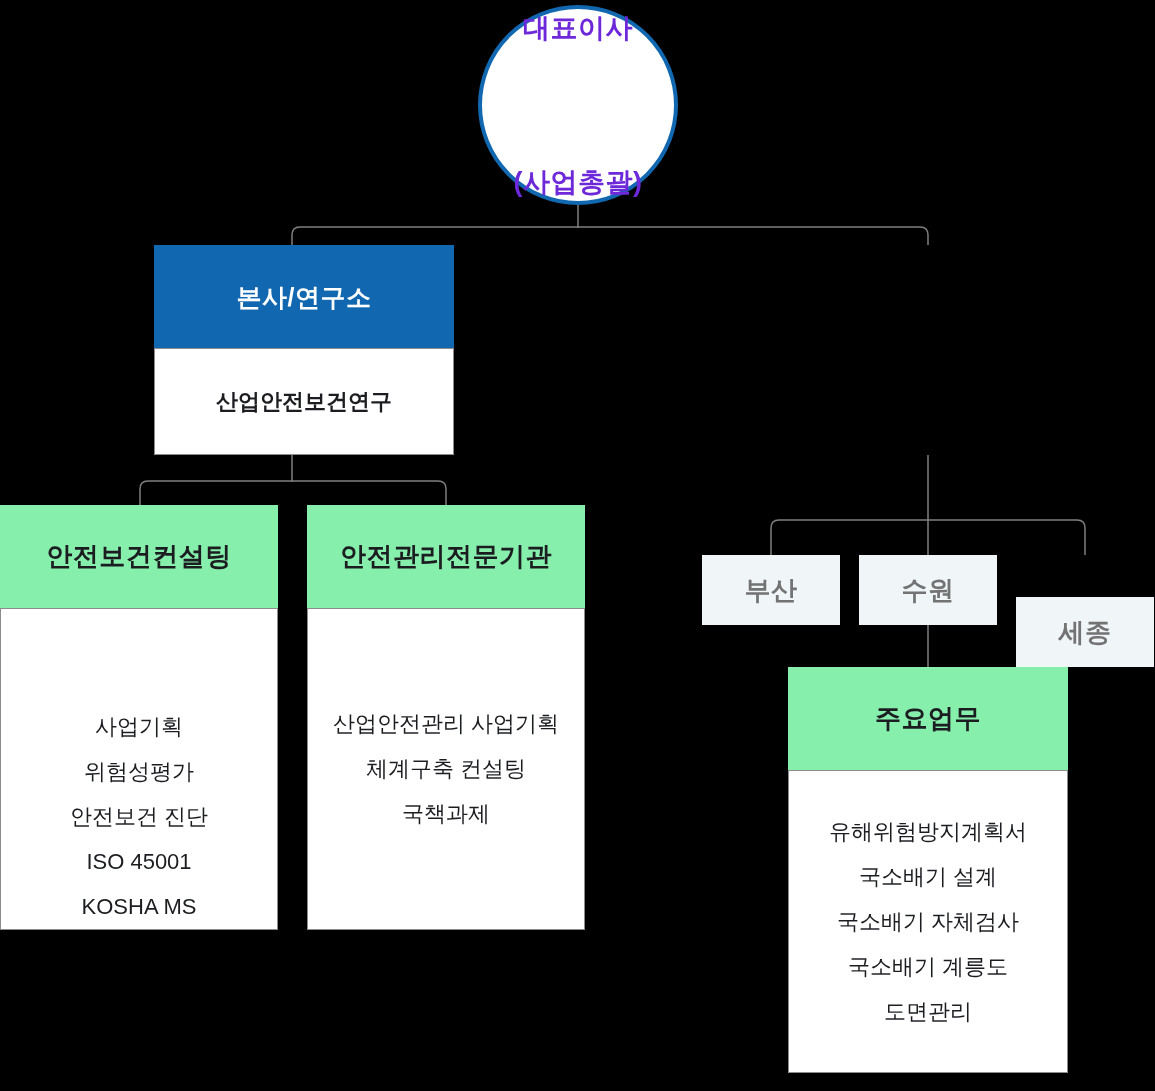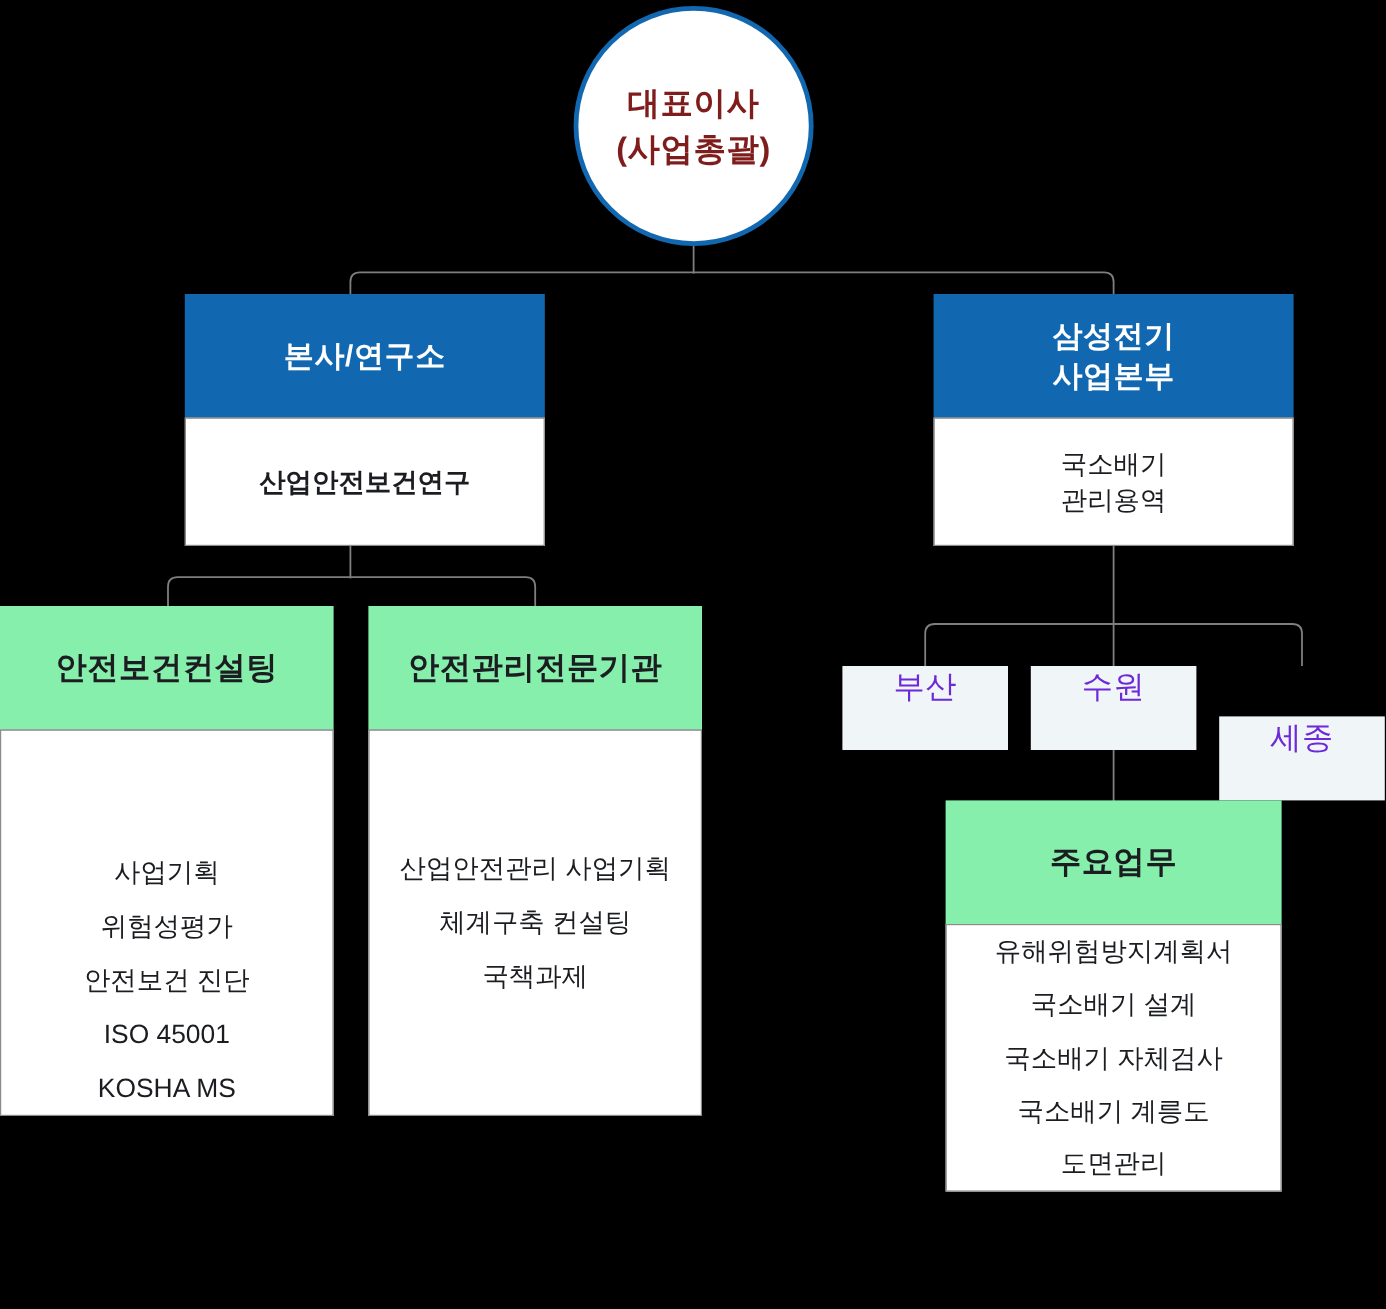--- a/index.html
+++ b/index.html
@@ -4,41 +4,41 @@
 <style>
   html,body{margin:0;padding:0;background:#000;}
   .canvas{
     position:relative;width:1155px;height:1091px;background:#000;
     font-family:"Liberation Sans",sans-serif;overflow:hidden;
   }
   .connectors{position:absolute;left:0;top:0;width:1155px;height:1091px;}
   .root-circle{
     position:absolute;left:478px;top:5px;width:200px;height:200px;
     box-sizing:border-box;border:4px solid #1268b0;border-radius:50%;
-    background:#ffffff;color:#7f1d1d;
-    display:flex;flex-direction:column;align-items:center;justify-content:center;
+    background:#ffffff;color:#6d28d9;
+    display:flex;flex-direction:column;align-items:center;justify-content:space-between;
     font-weight:bold;font-size:27px;line-height:38px;letter-spacing:0.5px;text-align:center;
   }
   .node{position:absolute;box-sizing:border-box;}
   .hdr{
     display:flex;flex-direction:column;align-items:center;justify-content:center;
     text-align:center;font-weight:bold;height:103px;letter-spacing:0.5px;
   }
   .hdr.blue{background:#1268b0;color:#ffffff;font-size:25px;line-height:34px;}
   .hdr.light{background:#86efac;color:#1b1d21;font-size:26px;}
   .bod{
     background:#ffffff;border:1px solid #8c8c8c;box-sizing:border-box;
     display:flex;flex-direction:column;align-items:center;justify-content:center;
     color:#1b1d21;font-size:22px;text-align:center;line-height:30px;
   }
   .bod .item{height:45px;display:flex;align-items:center;justify-content:center;white-space:nowrap;}
   .city{
     position:absolute;top:555px;height:70px;background:#f0f5f8;
-    display:flex;justify-content:center;
-    font-weight:normal;font-size:26px;color:#6d28d9;letter-spacing:0.5px;
+    display:flex;align-items:center;justify-content:center;
+    font-weight:bold;font-size:26px;color:#737373;letter-spacing:0.5px;
   }
 </style>
 </head>
 <body>
 
 <div class="canvas">
 
   <svg class="connectors" viewBox="0 0 1155 1091" xmlns="http://www.w3.org/2000/svg">
     <g stroke="#7f7f7f" stroke-width="1.5" fill="none">
       <path d="M578,205 L578,228"></path>
@@ -58,30 +58,20 @@
 
   <div class="node" style="left:154px;top:245px;width:300px;">
     <div class="hdr blue">
       <span>본사/연구소</span>
     </div>
     <div class="bod" style="height:107px;font-weight:bold;">
       <span>산업안전보건연구</span>
     </div>
   </div>
 
-  <div class="node" style="left:778px;top:245px;width:300px;">
-    <div class="hdr blue">
-      <span>삼성전기</span>
-      <span>사업본부</span>
-    </div>
-    <div class="bod" style="height:107px;">
-      <span>국소배기</span>
-      <span>관리용역</span>
-    </div>
-  </div>
 
   <div class="node" style="left:0px;top:505px;width:278px;">
     <div class="hdr light">
       <span>안전보건컨설팅</span>
     </div>
     <div class="bod" style="height:322px;justify-content:flex-end;">
       <div class="item">사업기획</div>
       <div class="item">위험성평가</div>
       <div class="item">안전보건 진단</div>
       <div class="item">ISO 45001</div>
@@ -107,21 +97,21 @@
     <span>수원</span>
   </div>
   <div class="city" style="left:1016px;width:138px;margin-top:42px;">
     <span>세종</span>
   </div>
 
   <div class="node" style="left:788px;top:667px;width:280px;">
     <div class="hdr light">
       <span>주요업무</span>
     </div>
-    <div class="bod" style="height:223px;">
+    <div class="bod" style="height:303px;">
       <div class="item">유해위험방지계획서</div>
       <div class="item">국소배기 설계</div>
       <div class="item">국소배기 자체검사</div>
       <div class="item">국소배기 계릉도</div>
       <div class="item">도면관리</div>
     </div>
   </div>
 
 </div>
 

